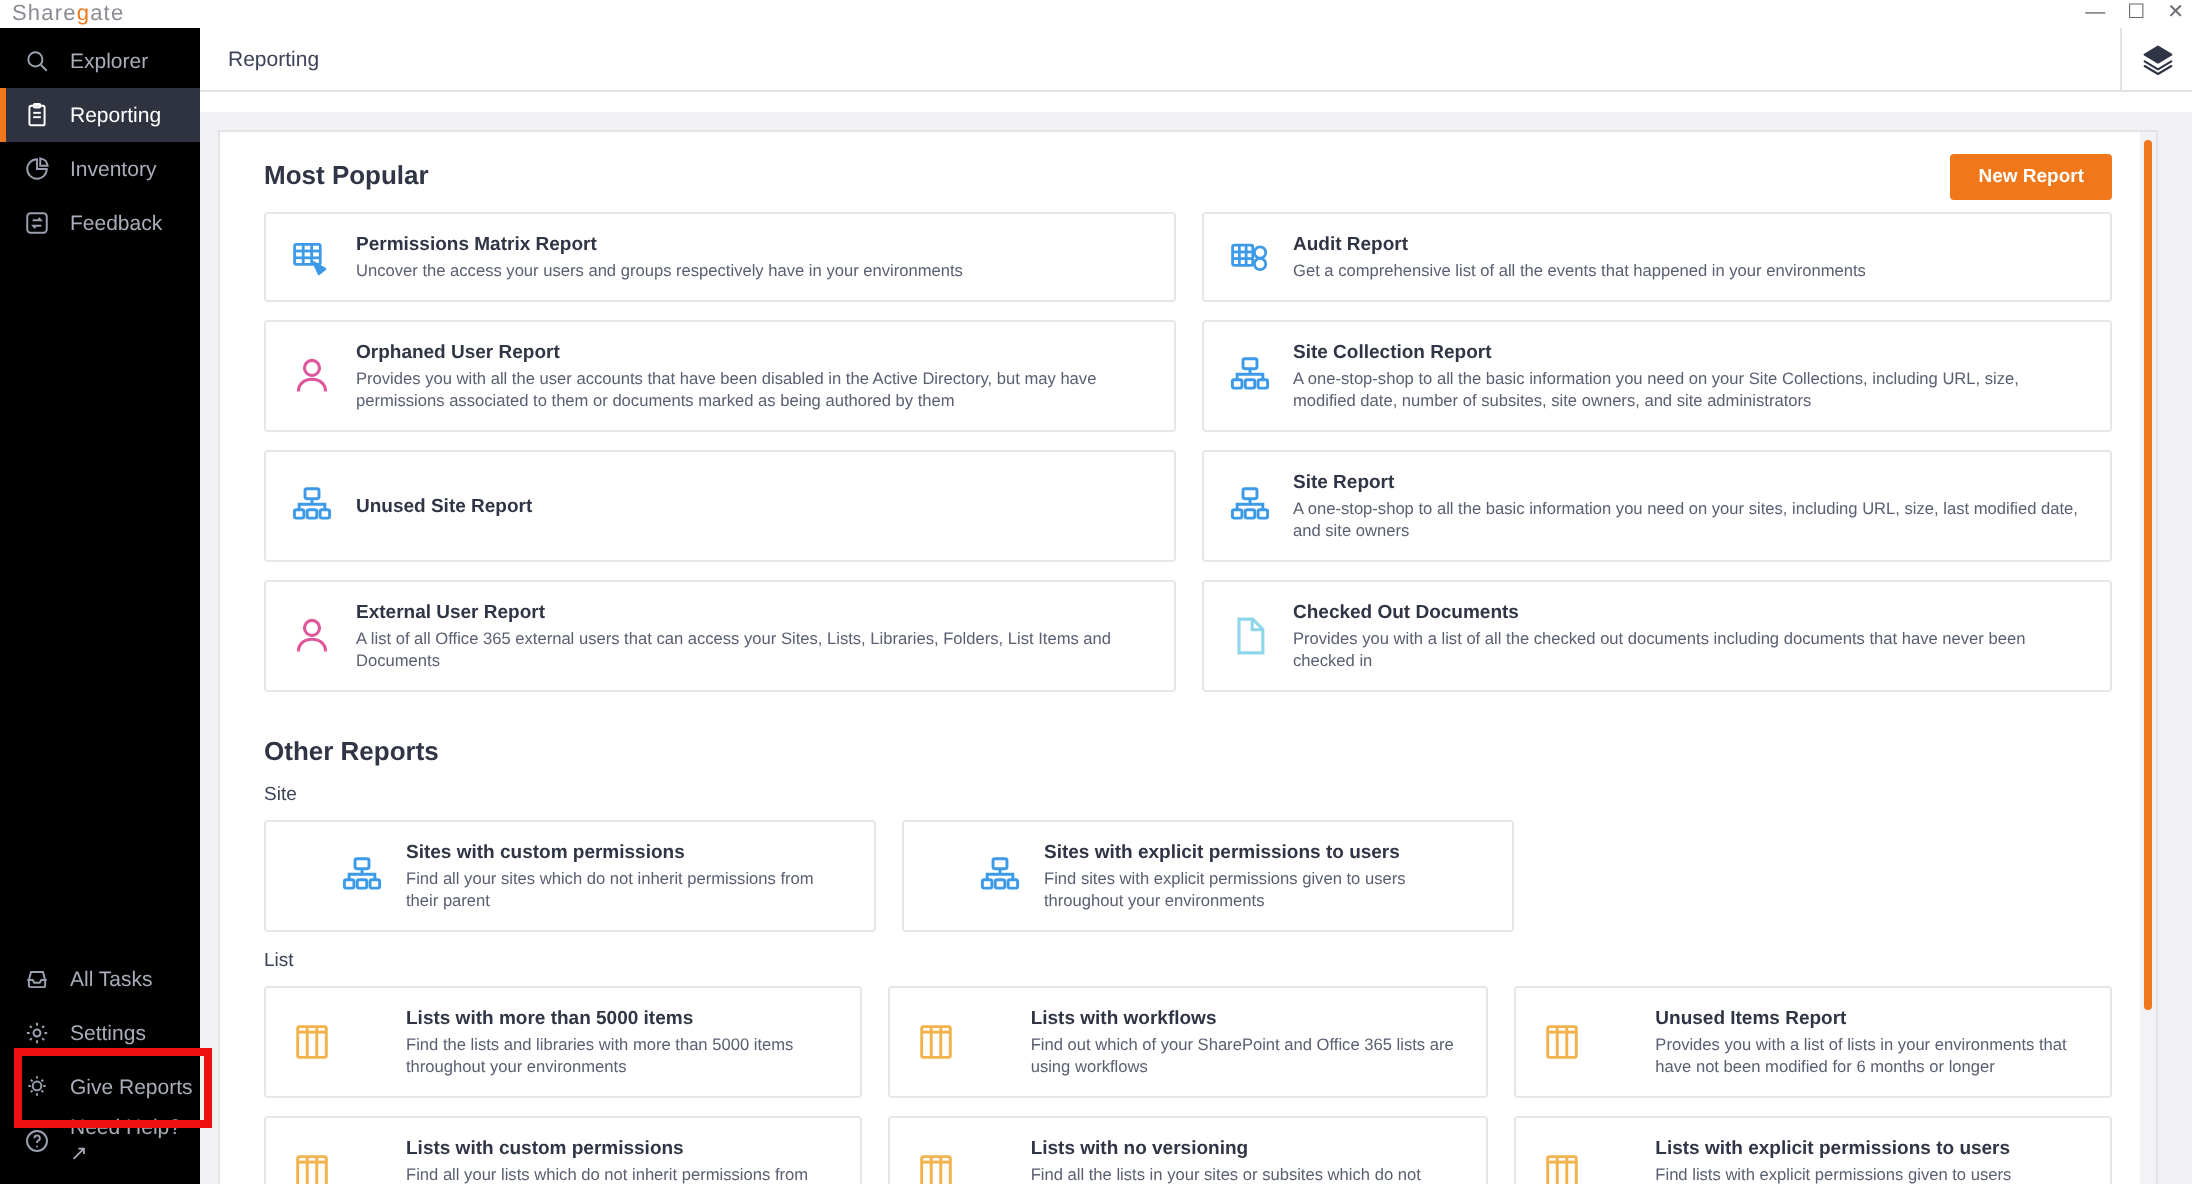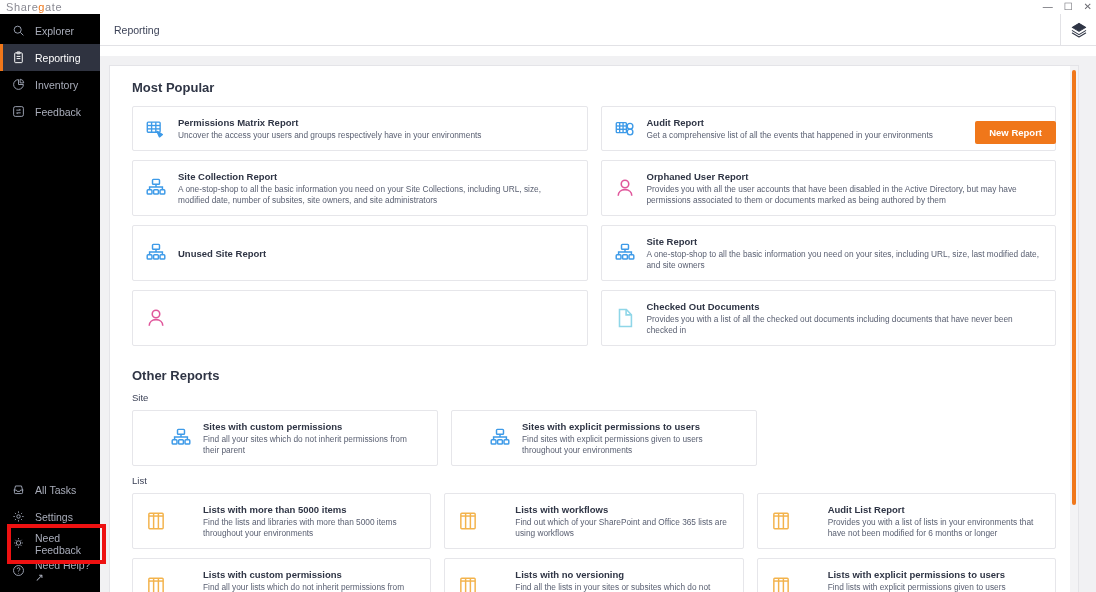--- a/index.html
+++ b/index.html
@@ -104,21 +104,21 @@
   .card .ctitle { font-size:9.5px; font-weight:bold; color:#2f3545; line-height:13px; }
   .card .cdesc { font-size:8.3px; color:#5a6072; line-height:11px; margin-top:1px; }
 
   .row.pop .card { min-height:42px; }
   .row.pop.tall .card { min-height:50px; }
 
   .btn-new {
     position:absolute; right:22px; top:11px;
     background:#f0771a; color:#ffffff; border:none; border-radius:2px;
     font-size:9.5px; font-weight:bold; padding:6px 14px;
-    font-family:"Liberation Sans", sans-serif; cursor:pointer;margin-top:44px;
+    font-family:"Liberation Sans", sans-serif; cursor:pointer;
   }
 </style>
 </head>
 <body>
 
 <div class="app">
 
   <div class="titlebar">
     <div class="brand">
       <span>Share</span><span class="g-accent">g</span><span>ate</span>
@@ -191,21 +191,21 @@
           </span>
           <span>Settings</span>
         </div>
         <div class="nav-item">
           <span class="ico">
             <svg viewBox="0 0 24 24" fill="none" stroke="#9aa0b0" stroke-width="1.8">
               <circle cx="12" cy="11" r="4"></circle>
               <path d="M12 2v2.2M12 17.8V20M20 11h-2.2M6.2 11H4M17.7 5.3l-1.6 1.6M7.9 15.1l-1.6 1.6M17.7 16.7l-1.6-1.6M7.9 6.9 6.3 5.3"></path>
             </svg>
           </span>
-          <span>Need Feedback</span>
+          <span>Give Reports</span>
         </div>
         <div class="nav-item">
           <span class="ico">
             <svg viewBox="0 0 24 24" fill="none" stroke="#9aa0b0" stroke-width="1.8">
               <circle cx="12" cy="12" r="9.2"></circle>
               <path d="M9.6 9.4a2.5 2.5 0 1 1 3.3 2.4c-.7.3-1 .9-1 1.7v.4"></path>
               <circle cx="12" cy="17" r=".9" fill="#9aa0b0" stroke="none"></circle>
             </svg>
           </span>
           <span>Need Help? ↗</span>
@@ -264,46 +264,46 @@
               </div>
               <div class="ctext">
                 <div class="ctitle">Audit Report</div>
                 <div class="cdesc">Get a comprehensive list of all the events that happened in your environments</div>
               </div>
             </div>
           </div>
           <div class="row pop tall">
             <div class="card pop">
               <div class="cico">
+                <svg viewBox="0 0 24 24" fill="none" stroke="#e0569b" stroke-width="1.7">
+                  <circle cx="12" cy="7.6" r="4.1"></circle>
+                  <path d="M4.6 20.4c0-4.1 3.3-6.6 7.4-6.6s7.4 2.5 7.4 6.6"></path>
+                </svg>
+              </div>
+              <div class="ctext">
+                <div class="ctitle">Orphaned User Report</div>
+                <div class="cdesc">Provides you with all the user accounts that have been disabled in the Active Directory, but may have permissions associated to them or documents marked as being authored by them</div>
+              </div>
+            </div>
+            <div class="card pop">
+              <div class="cico">
                 <svg viewBox="0 0 24 24" fill="none" stroke="#3d9ae8" stroke-width="1.6">
                   <rect x="8.2" y="2.6" width="7.6" height="5.4" rx="1"></rect>
                   <line x1="12" y1="8" x2="12" y2="11"></line>
                   <path d="M5 14v-3h14v3"></path>
                   <rect x="2.4" y="14" width="5.2" height="4.6" rx="1"></rect>
                   <rect x="9.4" y="14" width="5.2" height="4.6" rx="1"></rect>
                   <rect x="16.4" y="14" width="5.2" height="4.6" rx="1"></rect>
                 </svg>
               </div>
               <div class="ctext">
                 <div class="ctitle">Site Collection Report</div>
                 <div class="cdesc">A one-stop-shop to all the basic information you need on your Site Collections, including URL, size, modified date, number of subsites, site owners, and site administrators</div>
               </div>
             </div>
-            <div class="card pop">
-              <div class="cico">
-                <svg viewBox="0 0 24 24" fill="none" stroke="#e0569b" stroke-width="1.7">
-                  <circle cx="12" cy="7.6" r="4.1"></circle>
-                  <path d="M4.6 20.4c0-4.1 3.3-6.6 7.4-6.6s7.4 2.5 7.4 6.6"></path>
-                </svg>
-              </div>
-              <div class="ctext">
-                <div class="ctitle">Orphaned User Report</div>
-                <div class="cdesc">Provides you with all the user accounts that have been disabled in the Active Directory, but may have permissions associated to them or documents marked as being authored by them</div>
-              </div>
-            </div>
           </div>
           <div class="row pop">
             <div class="card pop">
               <div class="cico">
                 <svg viewBox="0 0 24 24" fill="none" stroke="#3d9ae8" stroke-width="1.6">
                   <rect x="8.2" y="2.6" width="7.6" height="5.4" rx="1"></rect>
                   <line x1="12" y1="8" x2="12" y2="11"></line>
                   <path d="M5 14v-3h14v3"></path>
                   <rect x="2.4" y="14" width="5.2" height="4.6" rx="1"></rect>
                   <rect x="9.4" y="14" width="5.2" height="4.6" rx="1"></rect>
@@ -332,20 +332,24 @@
             </div>
           </div>
           <div class="row pop">
             <div class="card pop">
               <div class="cico">
                 <svg viewBox="0 0 24 24" fill="none" stroke="#e0569b" stroke-width="1.7">
                   <circle cx="12" cy="7.6" r="4.1"></circle>
                   <path d="M4.6 20.4c0-4.1 3.3-6.6 7.4-6.6s7.4 2.5 7.4 6.6"></path>
                 </svg>
               </div>
+              <div class="ctext">
+                <div class="ctitle">External User Report</div>
+                <div class="cdesc">A list of all Office 365 external users that can access your Sites, Lists, Libraries, Folders, List Items and Documents</div>
+              </div>
             </div>
             <div class="card pop">
               <div class="cico">
                 <svg viewBox="0 0 24 24" fill="none" stroke="#8fd6e8" stroke-width="1.7">
                   <path d="M6 2.8h7.5L19 8.4v12.8H6z"></path>
                   <polyline points="13.2 2.8 13.2 8.6 18.9 8.6"></polyline>
                 </svg>
               </div>
               <div class="ctext">
                 <div class="ctitle">Checked Out Documents</div>
@@ -426,21 +430,21 @@
             <div class="card third">
               <div class="cico">
                 <svg viewBox="0 0 24 24" fill="none" stroke="#f3b34c" stroke-width="1.6">
                   <rect x="4.2" y="3.6" width="15.6" height="16.8" rx="1"></rect>
                   <line x1="9.4" y1="3.6" x2="9.4" y2="20.4"></line>
                   <line x1="14.6" y1="3.6" x2="14.6" y2="20.4"></line>
                   <line x1="4.2" y1="6.6" x2="19.8" y2="6.6"></line>
                 </svg>
               </div>
               <div class="ctext">
-                <div class="ctitle">Audit List Report</div>
+                <div class="ctitle">Unused Items Report</div>
                 <div class="cdesc">Provides you with a list of lists in your environments that have not been modified for 6 months or longer</div>
               </div>
             </div>
           </div>
           <div class="row">
             <div class="card third">
               <div class="cico">
                 <svg viewBox="0 0 24 24" fill="none" stroke="#f3b34c" stroke-width="1.6">
                   <rect x="4.2" y="3.6" width="15.6" height="16.8" rx="1"></rect>
                   <line x1="9.4" y1="3.6" x2="9.4" y2="20.4"></line>

